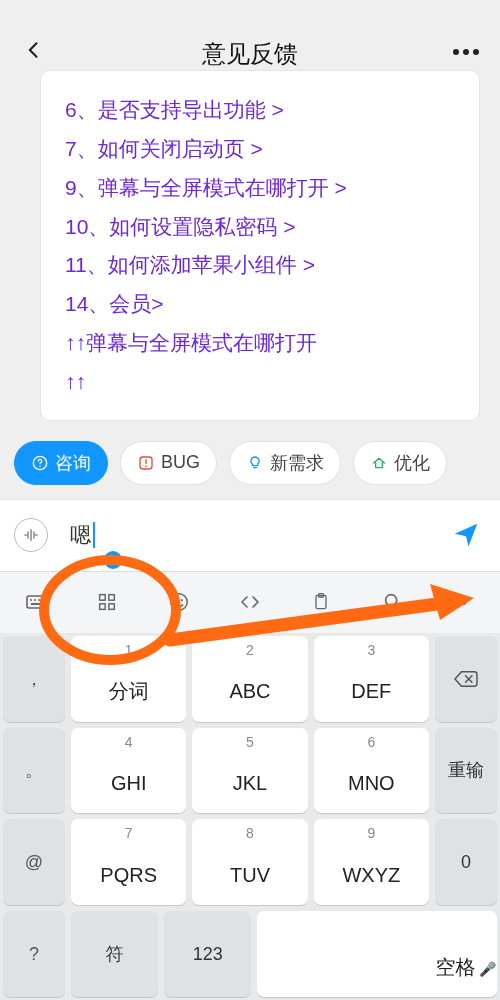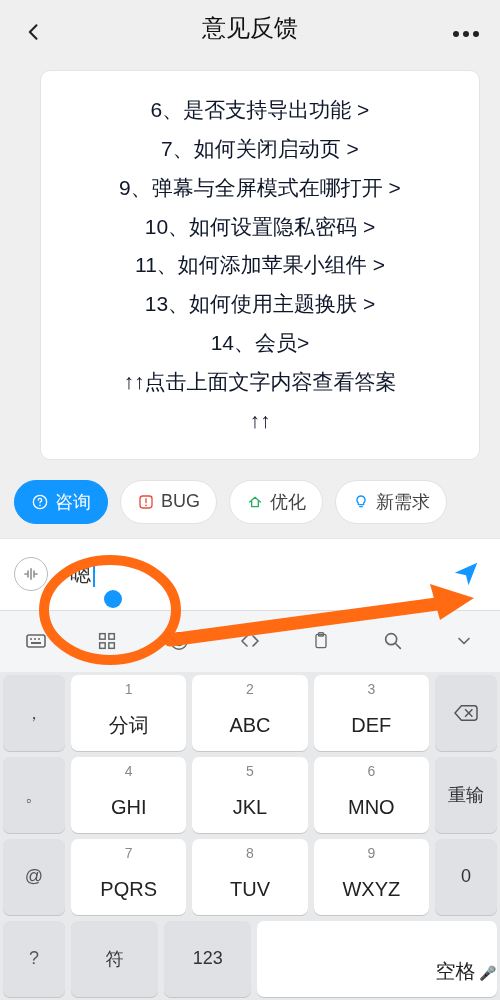--- a/index.html
+++ b/index.html
@@ -1,28 +1,28 @@
 <!DOCTYPE html>
 <html><head>
 <meta charset="utf-8">
 <style>
   * { box-sizing: border-box; margin: 0; padding: 0; }
   html, body { width: 500px; height: 1000px; font-family: -apple-system, "PingFang SC", "Helvetica Neue", Arial, sans-serif; background:#efefef; overflow:hidden; }
   .page { width:500px; height:1000px; display:flex; flex-direction:column; position:relative; }
 
   
-  .header { height:70px; display:flex; align-items:flex-start; justify-content:space-between; padding:12px 14px; background:#efefef; }
+  .header { height:70px; display:flex; align-items:flex-end; justify-content:space-between; padding:0 14px; background:#efefef; }
   .back-btn { width:40px; height:40px; display:flex; align-items:center; justify-content:center; }
   .title { font-size:24px; color:#111; font-weight:500; }
   .more-btn { width:40px; height:40px; display:flex; align-items:center; justify-content:center; }
   .dots span { display:inline-block; width:6px; height:6px; background:#222; border-radius:50%; margin:0 2px; }
 
   
   .card-wrap { padding: 0 20px 10px 40px; }
-  .card { background:#fff; border:1px solid #e4e4e4; border-radius:10px; padding:20px 24px 18px 24px; font-size:21px; color:#0f172a; line-height:1.85;text-align:center; }
+  .card { background:#fff; border:1px solid #e4e4e4; border-radius:10px; padding:20px 24px 18px 24px; font-size:21px; color:#6d28d9; line-height:1.85; }
   .faq-line { white-space:nowrap; }
 
   
   .tabs { display:flex; gap:12px; padding:10px 14px 14px 14px; }
   .tab { flex:0 0 auto; height:44px; padding:0 16px; border-radius:22px; background:#fff; border:1px solid #e2e2e2; display:flex; align-items:center; gap:6px; font-size:18px; color:#444; }
   .tab.active { background:#1296ff; color:#fff; border-color:#1296ff; }
   .tab .ic { display:inline-flex; width:18px; height:18px; align-items:center; justify-content:center; }
 
   
   .input-row { height:72px; background:#fff; display:flex; align-items:center; padding:0 14px; gap:10px; border-top:1px solid #e8e8e8; position:relative; z-index:1; }
@@ -74,23 +74,22 @@
     </div>
   </div>
 
   <div class="card-wrap">
     <div class="card">
       <div class="faq-line">6、是否支持导出功能 &gt;</div>
       <div class="faq-line">7、如何关闭启动页 &gt;</div>
       <div class="faq-line">9、弹幕与全屏模式在哪打开 &gt;</div>
       <div class="faq-line">10、如何设置隐私密码 &gt;</div>
       <div class="faq-line">11、如何添加苹果小组件 &gt;</div>
-      <div class="faq-line">13、如何使用主题换肤 &gt;</div>
       <div class="faq-line">14、会员&gt;</div>
-      <div class="faq-line">↑↑点击上面文字内容查看答案</div>
+      <div class="faq-line">↑↑弹幕与全屏模式在哪打开</div>
       <div class="faq-line">↑↑</div>
     </div>
   </div>
 
   <div class="tabs">
     <div class="tab active">
       <span class="ic">
         <svg width="16" height="16" viewBox="0 0 24 24">
             <circle cx="12" cy="12" r="10" stroke="#fff" stroke-width="2" fill="none"></circle>
             <path d="M9.5 9a2.5 2.5 0 1 1 3.5 2.3c-.9.4-1 1-1 1.7" stroke="#fff" stroke-width="2" fill="none" stroke-linecap="round"></path>
@@ -105,32 +104,32 @@
             <rect x="3" y="3" width="18" height="18" rx="4" stroke="#e74c3c" stroke-width="2" fill="none"></rect>
             <line x1="12" y1="7" x2="12" y2="13" stroke="#e74c3c" stroke-width="2" stroke-linecap="round"></line>
             <circle cx="12" cy="17" r="1.3" fill="#e74c3c"></circle>
           </svg>
       </span>
       <span>BUG</span>
     </div>
     <div class="tab">
       <span class="ic">
         <svg width="16" height="16" viewBox="0 0 24 24">
+            <path d="M12 3a6 6 0 0 0-4 10.5V16h8v-2.5A6 6 0 0 0 12 3zM10 19h4" stroke="#1296ff" stroke-width="2" fill="none" stroke-linecap="round" stroke-linejoin="round"></path>
+          </svg>
+      </span>
+      <span>新需求</span>
+    </div>
+    <div class="tab">
+      <span class="ic">
+        <svg width="16" height="16" viewBox="0 0 24 24">
             <path d="M4 12l8-7 8 7M7 11v8h10v-8" stroke="#27ae60" stroke-width="2" fill="none" stroke-linecap="round" stroke-linejoin="round"></path>
           </svg>
       </span>
       <span>优化</span>
-    </div>
-    <div class="tab">
-      <span class="ic">
-        <svg width="16" height="16" viewBox="0 0 24 24">
-            <path d="M12 3a6 6 0 0 0-4 10.5V16h8v-2.5A6 6 0 0 0 12 3zM10 19h4" stroke="#1296ff" stroke-width="2" fill="none" stroke-linecap="round" stroke-linejoin="round"></path>
-          </svg>
-      </span>
-      <span>新需求</span>
     </div>
   </div>
 
   <div class="input-row">
     <div class="voice-btn">
       <svg width="18" height="18" viewBox="0 0 24 24">
           <path d="M4 12h2M8 8v8M12 5v14M16 8v8M20 12h-2" stroke="#888" stroke-width="2" fill="none" stroke-linecap="round"></path>
         </svg>
     </div>
     <div class="text-box">

